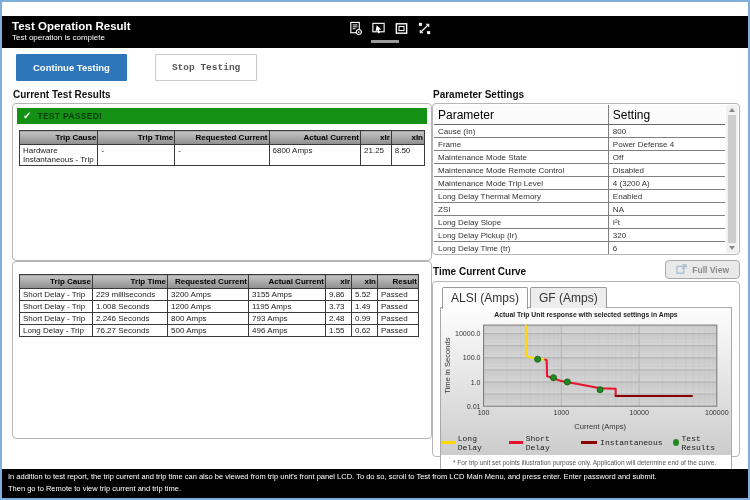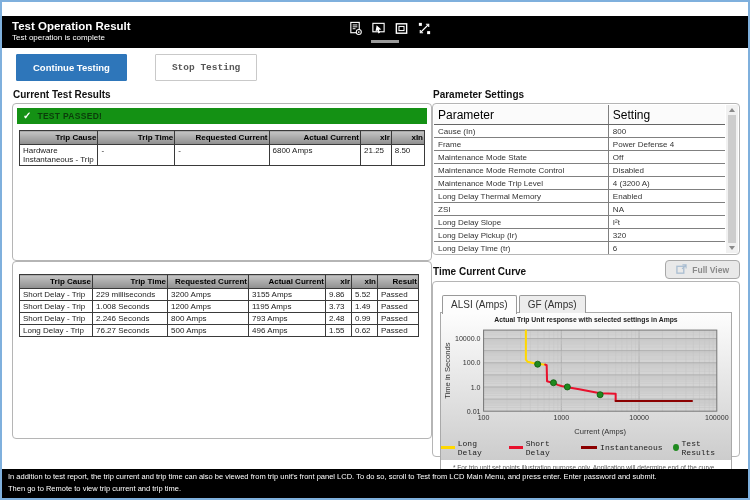--- a/index.html
+++ b/index.html
@@ -51,21 +51,21 @@
   .scrollbar{position:absolute;top:1px;right:1px;bottom:1px;width:12px;background:#f1f1f1;display:flex;flex-direction:column;align-items:center;padding:3px 0;box-sizing:border-box;}
   .sb-arrow{width:0;height:0;border-left:3.5px solid transparent;border-right:3.5px solid transparent;}
   .sb-arrow-up{border-bottom:4px solid #8a8a8a;}
   .sb-arrow-down{border-top:4px solid #8a8a8a;}
   .sb-thumb{flex:1;width:8px;background:#cdcdcd;margin:3px 0;}
   
   .tcc-headrow{display:flex;justify-content:space-between;align-items:center;margin-top:5px;}
   .btn-fullview{display:flex;align-items:center;gap:5px;background:#e9e9e9;border:1px solid #a8a8a8;border-radius:4px;font-size:8.5px;font-weight:bold;color:#8a8a8a;padding:3px 10px;margin-bottom:2px;}
   .panel-tcc{height:176px;padding:5px 7px 3px;}
   .tabs{display:flex;gap:2px;margin-left:2px;position:relative;z-index:2;}
-  .tab{font-size:10px;padding:3px 8px;border:1px solid #999;border-bottom:none;border-radius:2px 2px 0 0;color:#333;background:#ededed;cursor:pointer;margin-top:8px;}
+  .tab{font-size:12px;padding:3px 8px;border:1px solid #999;border-bottom:none;border-radius:2px 2px 0 0;color:#333;background:#ededed;cursor:pointer;}
   .tab-active{background:#fdfdfd;margin-bottom:-1px;padding-bottom:4px;}
   .chart-inner{border:1px solid #a9a9a9;background:linear-gradient(#fdfdfd,#c7c7c7);margin-top:-1px;}
   .chart-title{font-size:6.8px;font-weight:bold;text-align:center;padding:3px 0 1px;color:#222;}
   .chart-svg{display:block;width:100%;height:auto;}
   .legend-row{display:flex;justify-content:center;align-items:center;gap:10px;padding:1px 0 3px;font-family:Liberation Mono, monospace;}
   .legend-item{display:flex;align-items:center;gap:3px;font-size:8px;color:#222;}
   .swatch-line{width:16px;height:2.5px;display:inline-block;}
   .swatch-dot{width:7px;height:7px;border-radius:50%;display:inline-block;}
   .footnote{background:#fff;font-size:6.5px;color:#555;line-height:1.5;padding:3px 12px 4px;}
   

